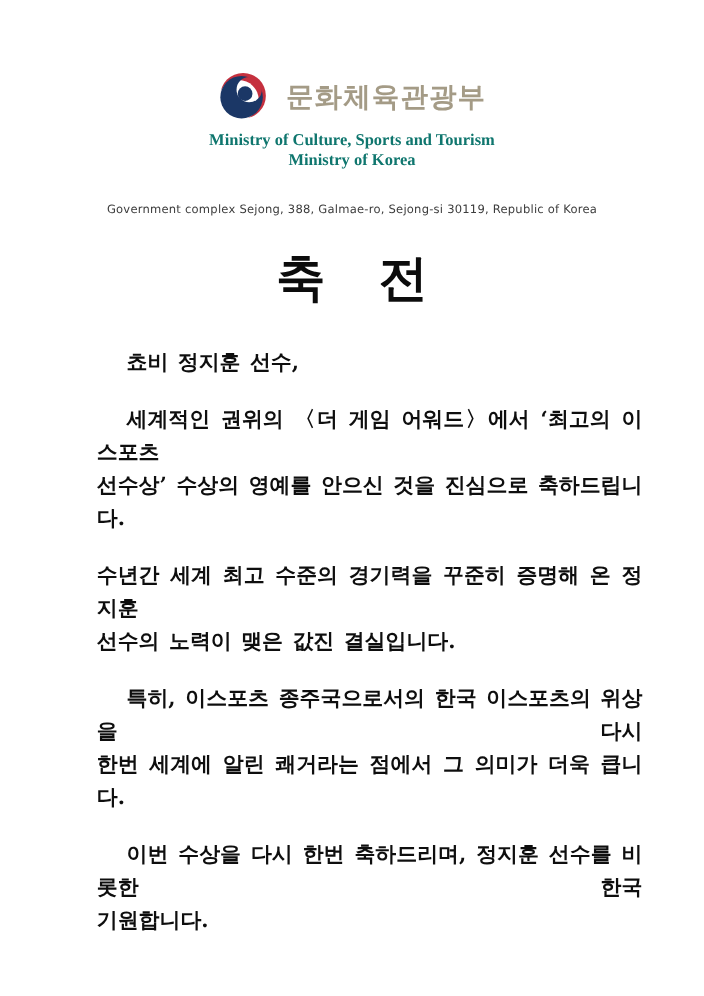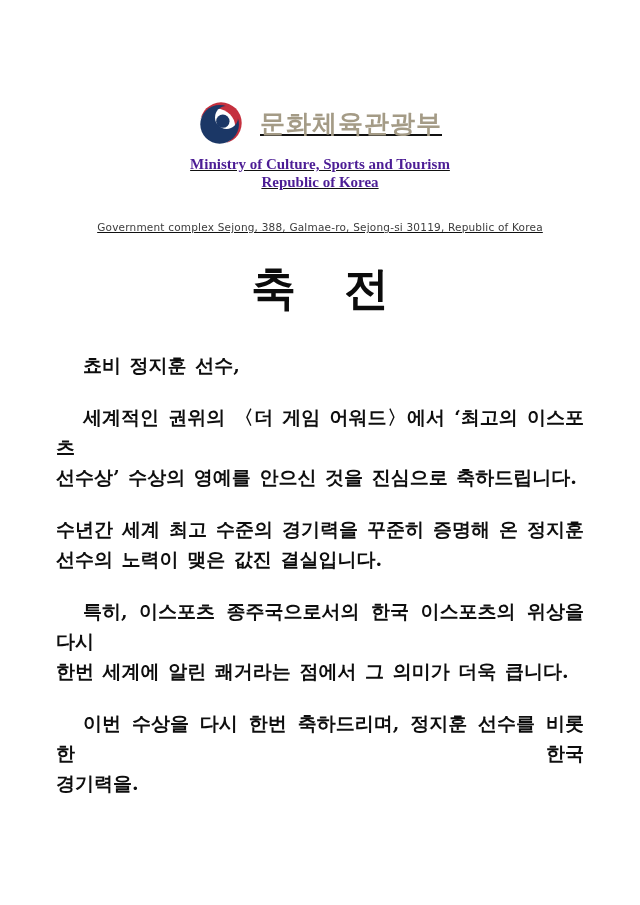--- a/index.html
+++ b/index.html
@@ -8,21 +8,21 @@
     width: 640px;
     height: 905px;
     margin: 0 auto;
     background: #ffffff;
     overflow: hidden;
     font-family: "DejaVu Serif", "Liberation Serif", serif;
     color: #111111;
   }
 
   
-  .letterhead { padding-top: 100px; text-decoration: underline; }
+  .letterhead { padding-top: 64px; }
   .logo-row {
     display: flex;
     justify-content: center;
     align-items: center;
     gap: 16px;
   }
   .emblem { width: 46px; height: 46px; display: block; }
   .ministry-ko {
     font-family: "DejaVu Sans", "Liberation Sans", sans-serif;
     font-size: 25px;
@@ -31,21 +31,21 @@
     letter-spacing: 1px;
     line-height: 1;
   }
   .ministry-en {
     margin-top: 9px;
     text-align: center;
     font-family: "Liberation Serif", "DejaVu Serif", serif;
     font-weight: bold;
     font-size: 15px;
     line-height: 18px;
-    color: #4c1d95;
+    color: #0f766e;
   }
   .address-line {
     margin-top: 30px;
     text-align: center;
     font-family: "DejaVu Sans", "Liberation Sans", sans-serif;
     font-size: 10.5px;
     letter-spacing: 0.2px;
     color: #3c3c3c;
   }
 
@@ -63,21 +63,21 @@
 
   
   .letter-body {
     margin: 36px 56px 0 56px;
     font-size: 19px;
     font-weight: bold;
     line-height: 30px;
     color: #0e0e0e;
   }
   .para { margin: 0 0 22px 0; }
-  .bline { text-align: justify; text-align-last: justify; word-spacing: 2px; }
+  .bline { text-align: justify; text-align-last: justify; word-spacing: 2px; margin-left: 32px; }
   .bline.last { text-align-last: left; }
   .bline.first { text-indent: 27px; }
 </style>
 </head>
 <body>
 
 <div class="page">
 
   <div class="letterhead">
     <div class="logo-row">
@@ -93,21 +93,21 @@
           </mask>
         </defs>
         <circle cx="50" cy="50" r="45" mask="url(#red-cut)" fill="#c5303e"></circle>
         <circle cx="47" cy="53" r="42" mask="url(#navy-cut)" fill="#1b3766"></circle>
         <circle cx="54" cy="46" r="14.5" fill="#1b3766"></circle>
       </svg>
       <div class="ministry-ko">문화체육관광부</div>
     </div>
     <div class="ministry-en">
       <div>Ministry of Culture, Sports and Tourism</div>
-      <div>Republic of Korea</div>
+      <div>Ministry of Korea</div>
     </div>
     <div class="address-line">Government complex Sejong, 388, Galmae-ro, Sejong-si 30119, Republic of Korea</div>
   </div>
 
   <div class="doc-title">
     <span>축</span>
     <span>전</span>
   </div>
 
   <div class="letter-body">
@@ -126,18 +126,18 @@
       <div class="bline last">선수의 노력이 맺은 값진 결실입니다.</div>
     </div>
 
     <div class="para">
       <div class="bline first">특히, 이스포츠 종주국으로서의 한국 이스포츠의 위상을 다시</div>
       <div class="bline last">한번 세계에 알린 쾌거라는 점에서 그 의미가 더욱 큽니다.</div>
     </div>
 
     <div class="para">
       <div class="bline first">이번 수상을 다시 한번 축하드리며, 정지훈 선수를 비롯한 한국</div>
-      <div class="bline last">경기력을.</div>
+      <div class="bline last">기원합니다.</div>
     </div>
 
   </div>
 
 </div>
 
 </body></html>

